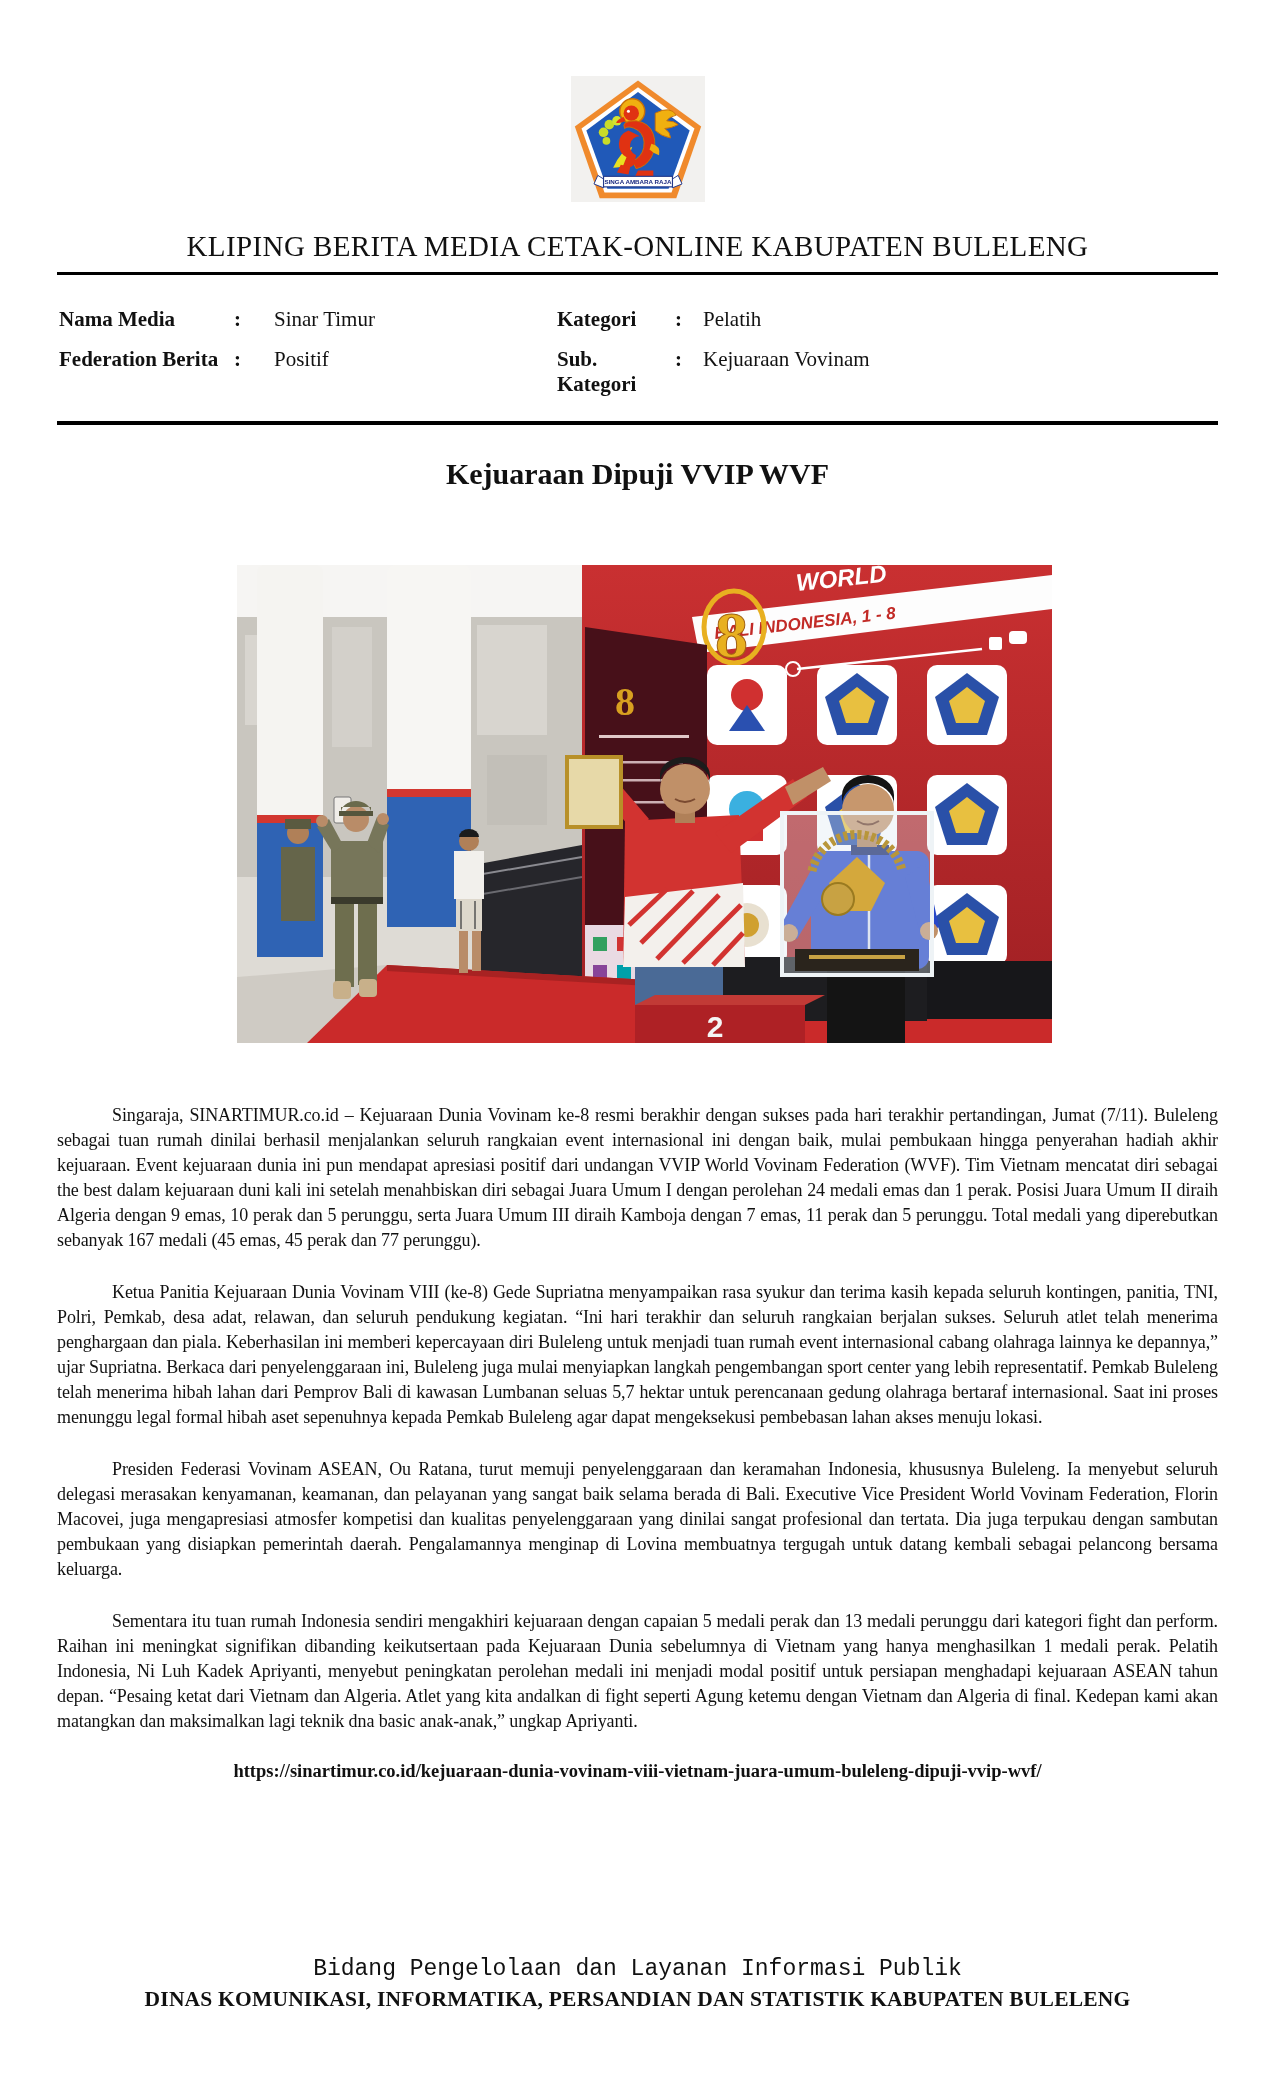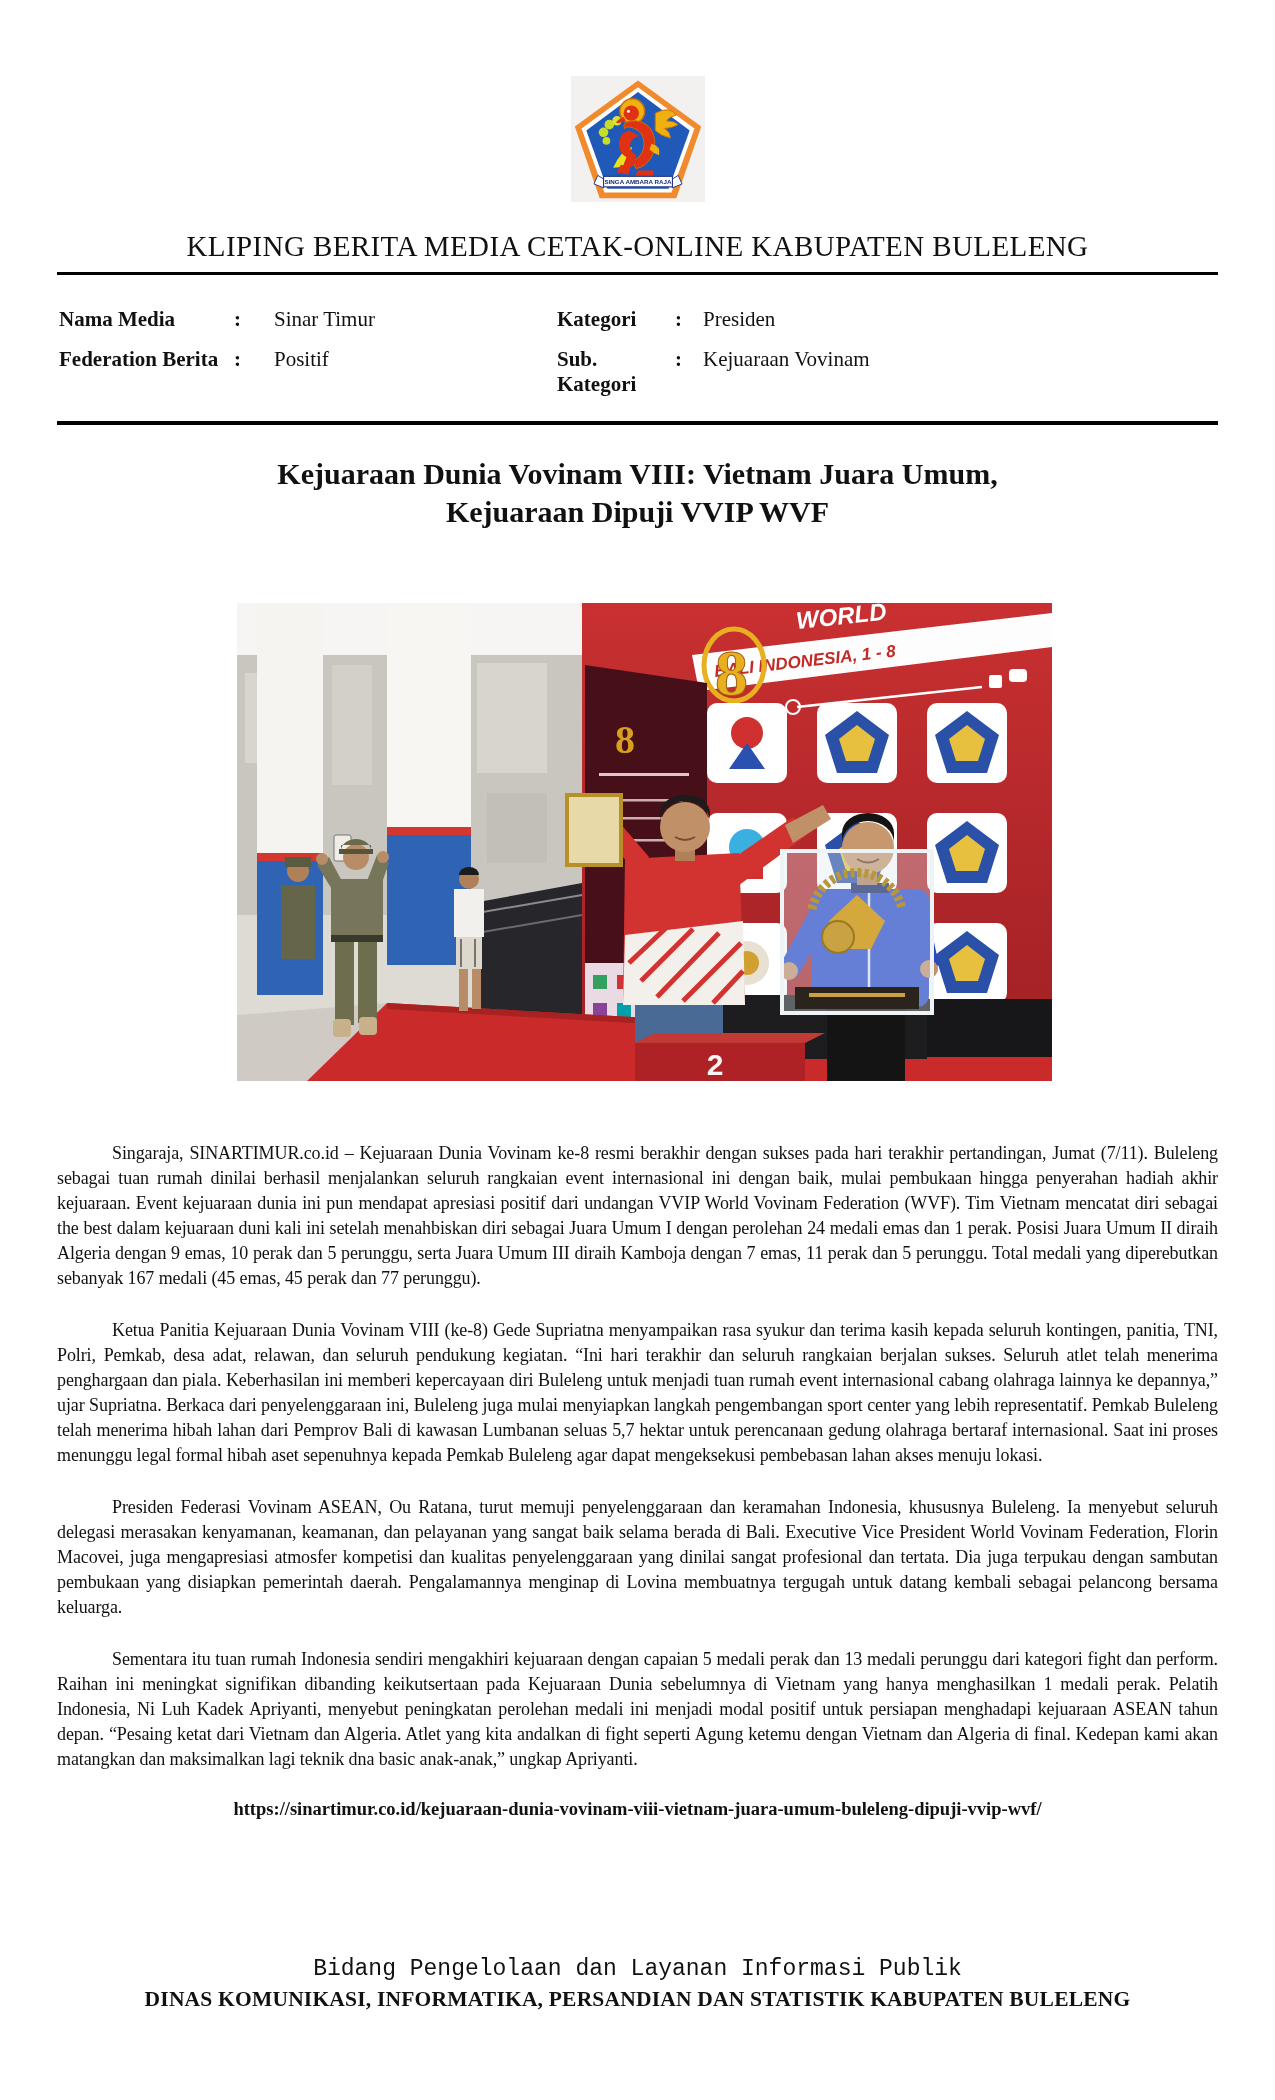--- a/index.html
+++ b/index.html
@@ -88,40 +88,39 @@
   <div class="meta">
     <div class="meta-row">
       <div class="meta-left">
         <span class="meta-label">Nama Media</span>
         <span class="meta-colon">:</span>
         <span class="meta-value">Sinar Timur</span>
       </div>
       <div class="meta-right">
         <span class="meta-label">Kategori</span>
         <span class="meta-colon">:</span>
-        <span class="meta-value">Presiden</span>
+        <span class="meta-value">Pelatih</span>
       </div>
     </div>
     <div class="meta-row">
       <div class="meta-left">
         <span class="meta-label">Federation Berita</span>
         <span class="meta-colon">:</span>
         <span class="meta-value">Positif</span>
       </div>
       <div class="meta-right">
         <span class="meta-label">Sub. Kategori</span>
         <span class="meta-colon">:</span>
         <span class="meta-value">Kejuaraan Vovinam</span>
       </div>
     </div>
   </div>
   <hr class="rule-thick">
 
   <div class="art-title">
-    <div>Kejuaraan Dunia Vovinam VIII: Vietnam Juara Umum,</div>
     <div>Kejuaraan Dipuji VVIP WVF</div>
   </div>
 
   <div class="photo-box">
     <svg width="815" height="478" viewBox="0 0 815 478">
       <defs>
         <linearGradient id="redwall" x1="0" y1="0" x2="0" y2="1">
           <stop offset="0" stop-color="#c93031"></stop>
             <stop offset="1" stop-color="#9e1f23"></stop>
         </linearGradient>

